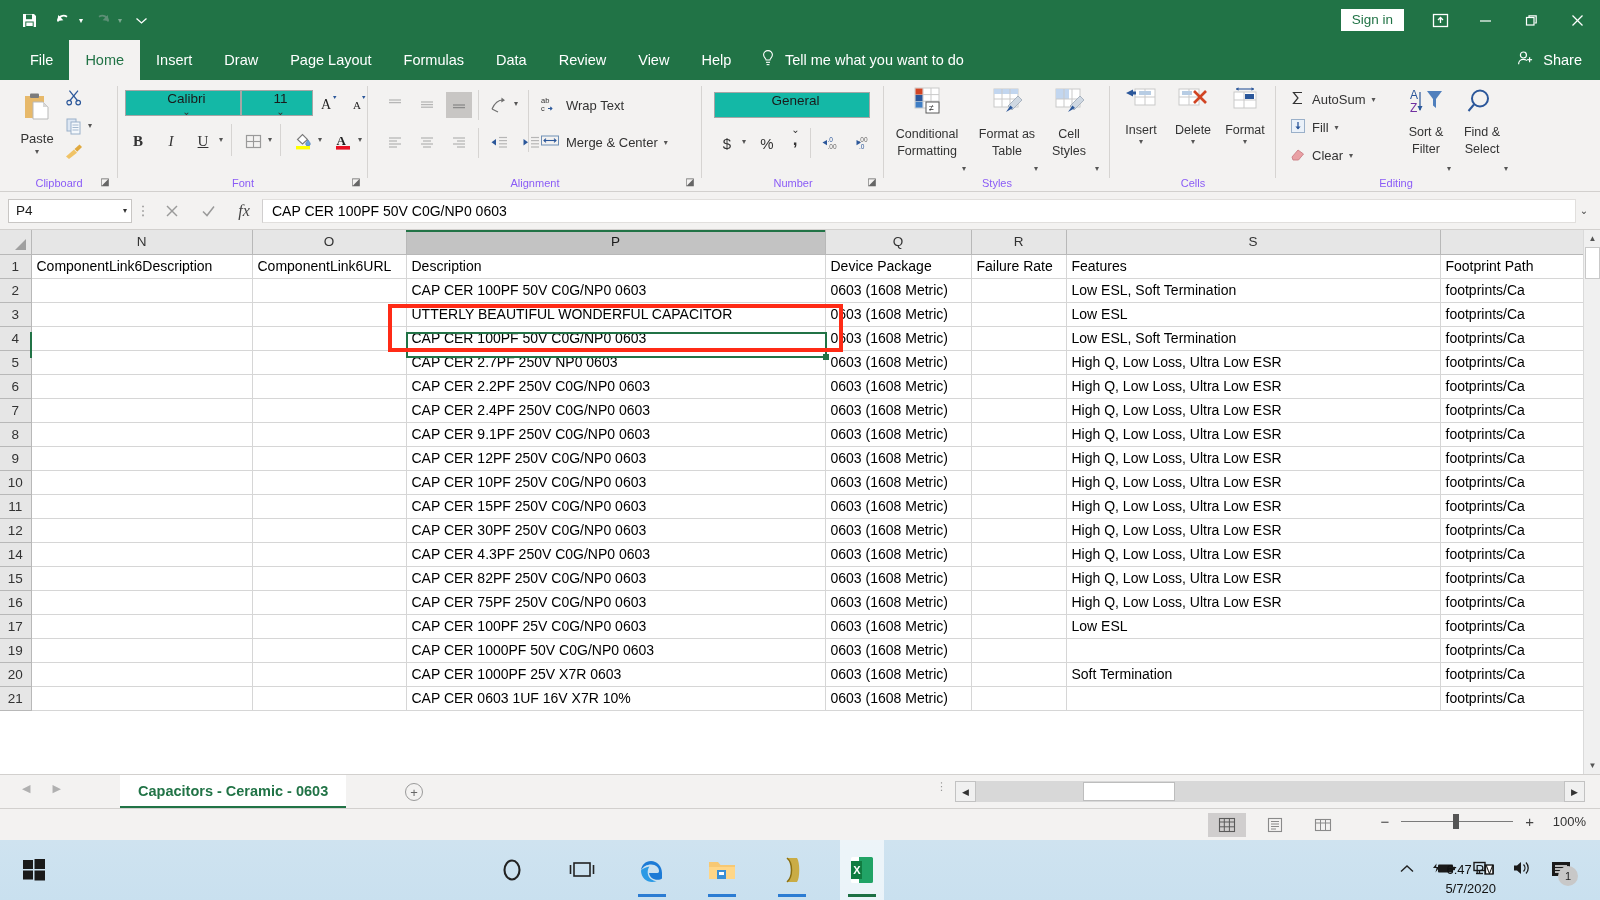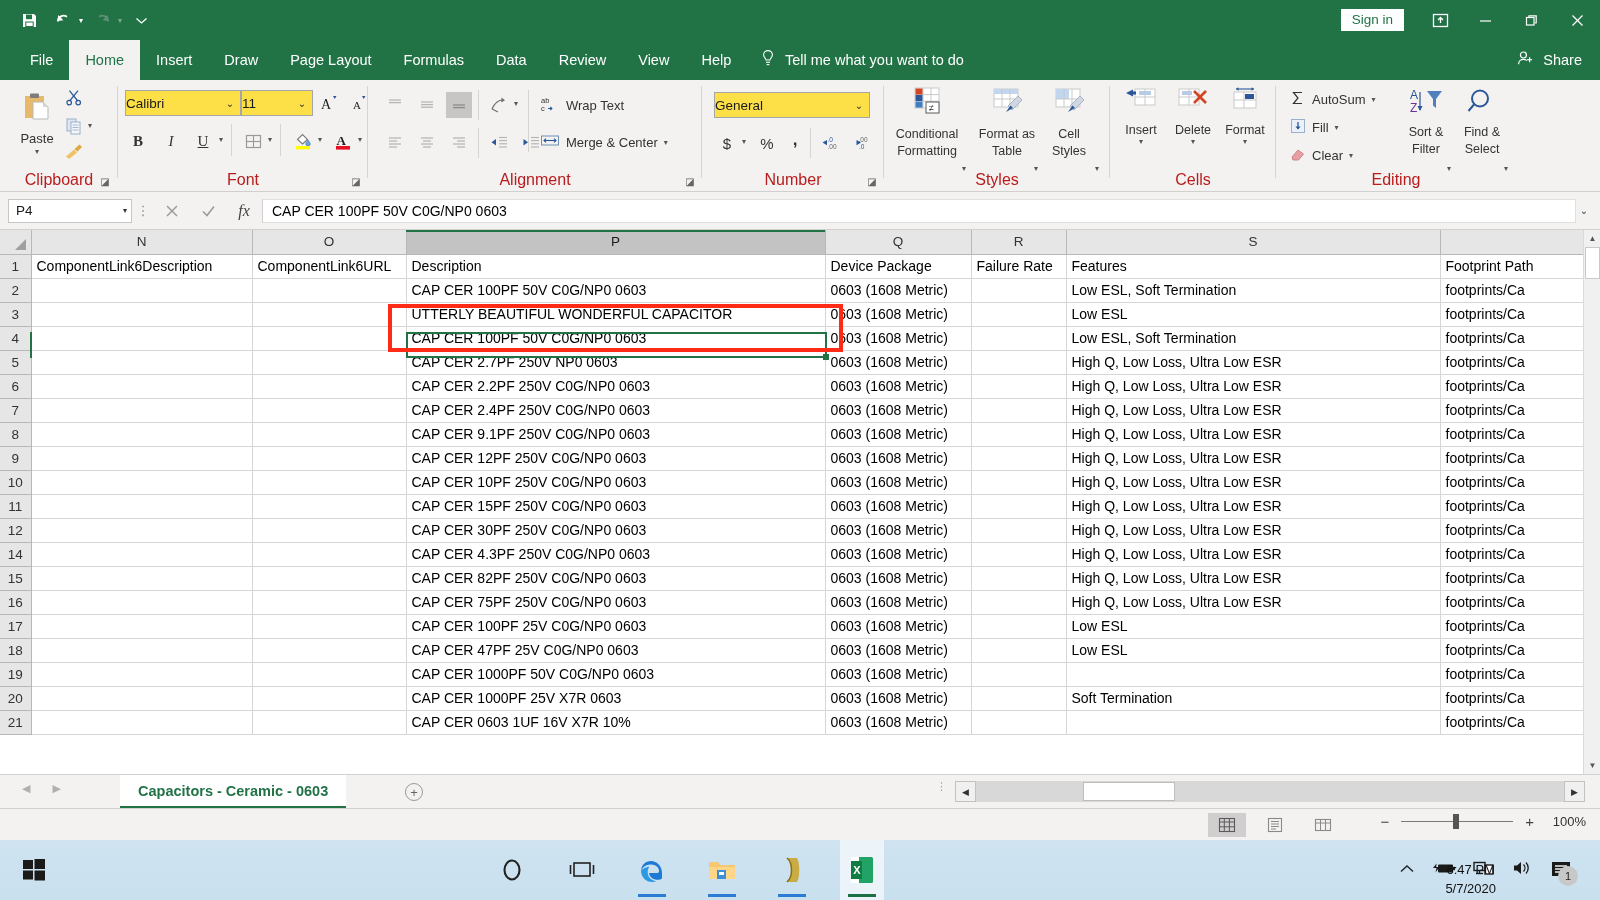--- a/index.html
+++ b/index.html
@@ -58,40 +58,40 @@
   }
 
   
   .ribbon {
     position: absolute; top: 80px; left: 0; width: 1600px; height: 112px;
     background: #f3f2f1; border-bottom: 1px solid #d2d0ce;
   }
   .grp { position: absolute; top: 0; height: 112px; }
   .grp-label {
     position: absolute; bottom: 3px; left: 0; width: 100%;
-    text-align: center; font-size: 16px; color: #b91c1c;
+    text-align: center; font-size: 11px; color: #8b5cf6;
   }
   .grp-sep { position: absolute; top: 6px; width: 1px; height: 92px; background: #d6d4d2; }
   .dialog-launcher {
     position: absolute; bottom: 4px; font-size: 10px; color: #666; width: 14px; height: 14px;
     display:flex; align-items:center; justify-content:center;
   }
 
   .paste-btn {
     position: absolute; left: 8px; top: 6px; width: 58px; height: 84px;
     display: flex; flex-direction: column; align-items: center; justify-content: flex-start;
     padding-top: 4px;
   }
   .paste-label { font-size: 13px; color: #333; margin-top: 3px; }
   .mini-ico { position: absolute; display:flex; align-items:center; justify-content:center; }
 
   .combo {
-    position: absolute; background: #fde047; border: 1px solid #a6a6a6;
+    position: absolute; background: #14b8a6; border: 1px solid #a6a6a6;
     display: flex; align-items: center; font-size: 13.5px; color: #1a1a1a;
-    height: 26px;
+    padding-left: 7px; height: 26px; flex-direction: column;
   }
   .combo .cv { flex: 1; }
   .combo .cd { width: 20px; text-align: center; font-size: 10px; color: #333; }
 
   .tb {
     position: absolute; display: flex; align-items: center; justify-content: center;
     color: #333; font-size: 14px;
   }
   .tb.sq { width: 26px; height: 26px; }
   .tb.sel { background: #c8c6c4; }
@@ -948,30 +948,20 @@
             <th class="rowhdr">17</th>
             <td class="cell"></td>
             <td class="cell"></td>
             <td class="cell">CAP CER 100PF 25V C0G/NP0 0603</td>
             <td class="cell">0603 (1608 Metric)</td>
             <td class="cell"></td>
             <td class="cell">Low ESL</td>
             <td class="cell">footprints/Ca</td>
           </tr>
           <tr>
-            <th class="rowhdr">18</th>
-            <td class="cell"></td>
-            <td class="cell"></td>
-            <td class="cell">CAP CER 47PF 25V C0G/NP0 0603</td>
-            <td class="cell">0603 (1608 Metric)</td>
-            <td class="cell"></td>
-            <td class="cell">Low ESL</td>
-            <td class="cell">footprints/Ca</td>
-          </tr>
-          <tr>
             <th class="rowhdr">19</th>
             <td class="cell"></td>
             <td class="cell"></td>
             <td class="cell">CAP CER 1000PF 50V C0G/NP0 0603</td>
             <td class="cell">0603 (1608 Metric)</td>
             <td class="cell"></td>
             <td class="cell"></td>
             <td class="cell">footprints/Ca</td>
           </tr>
           <tr>

